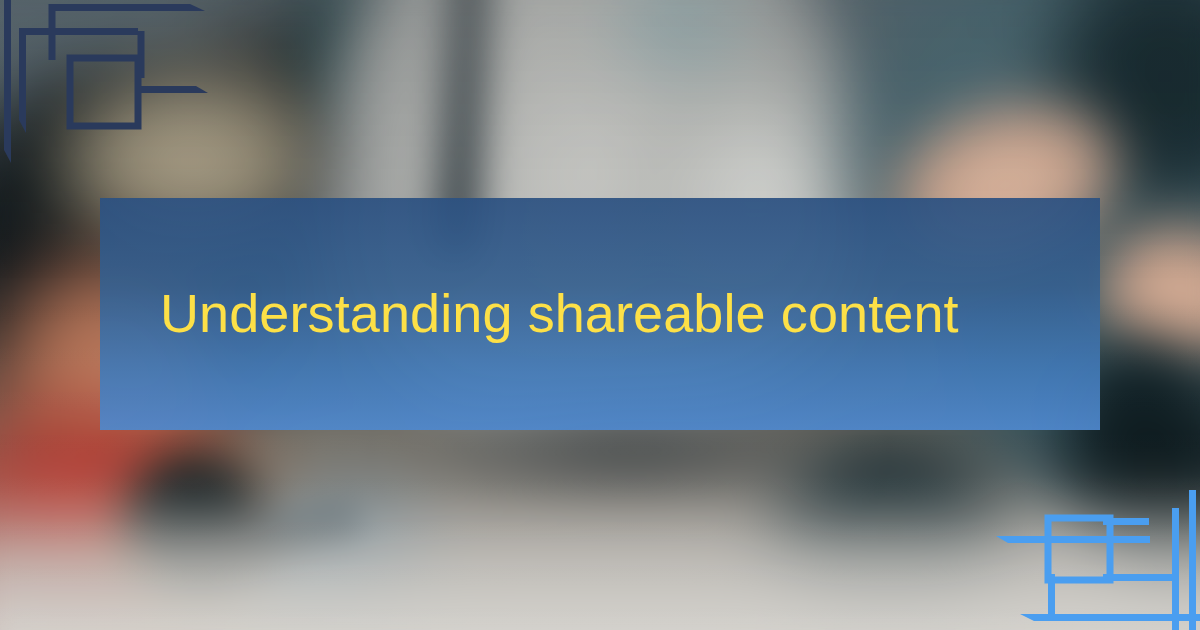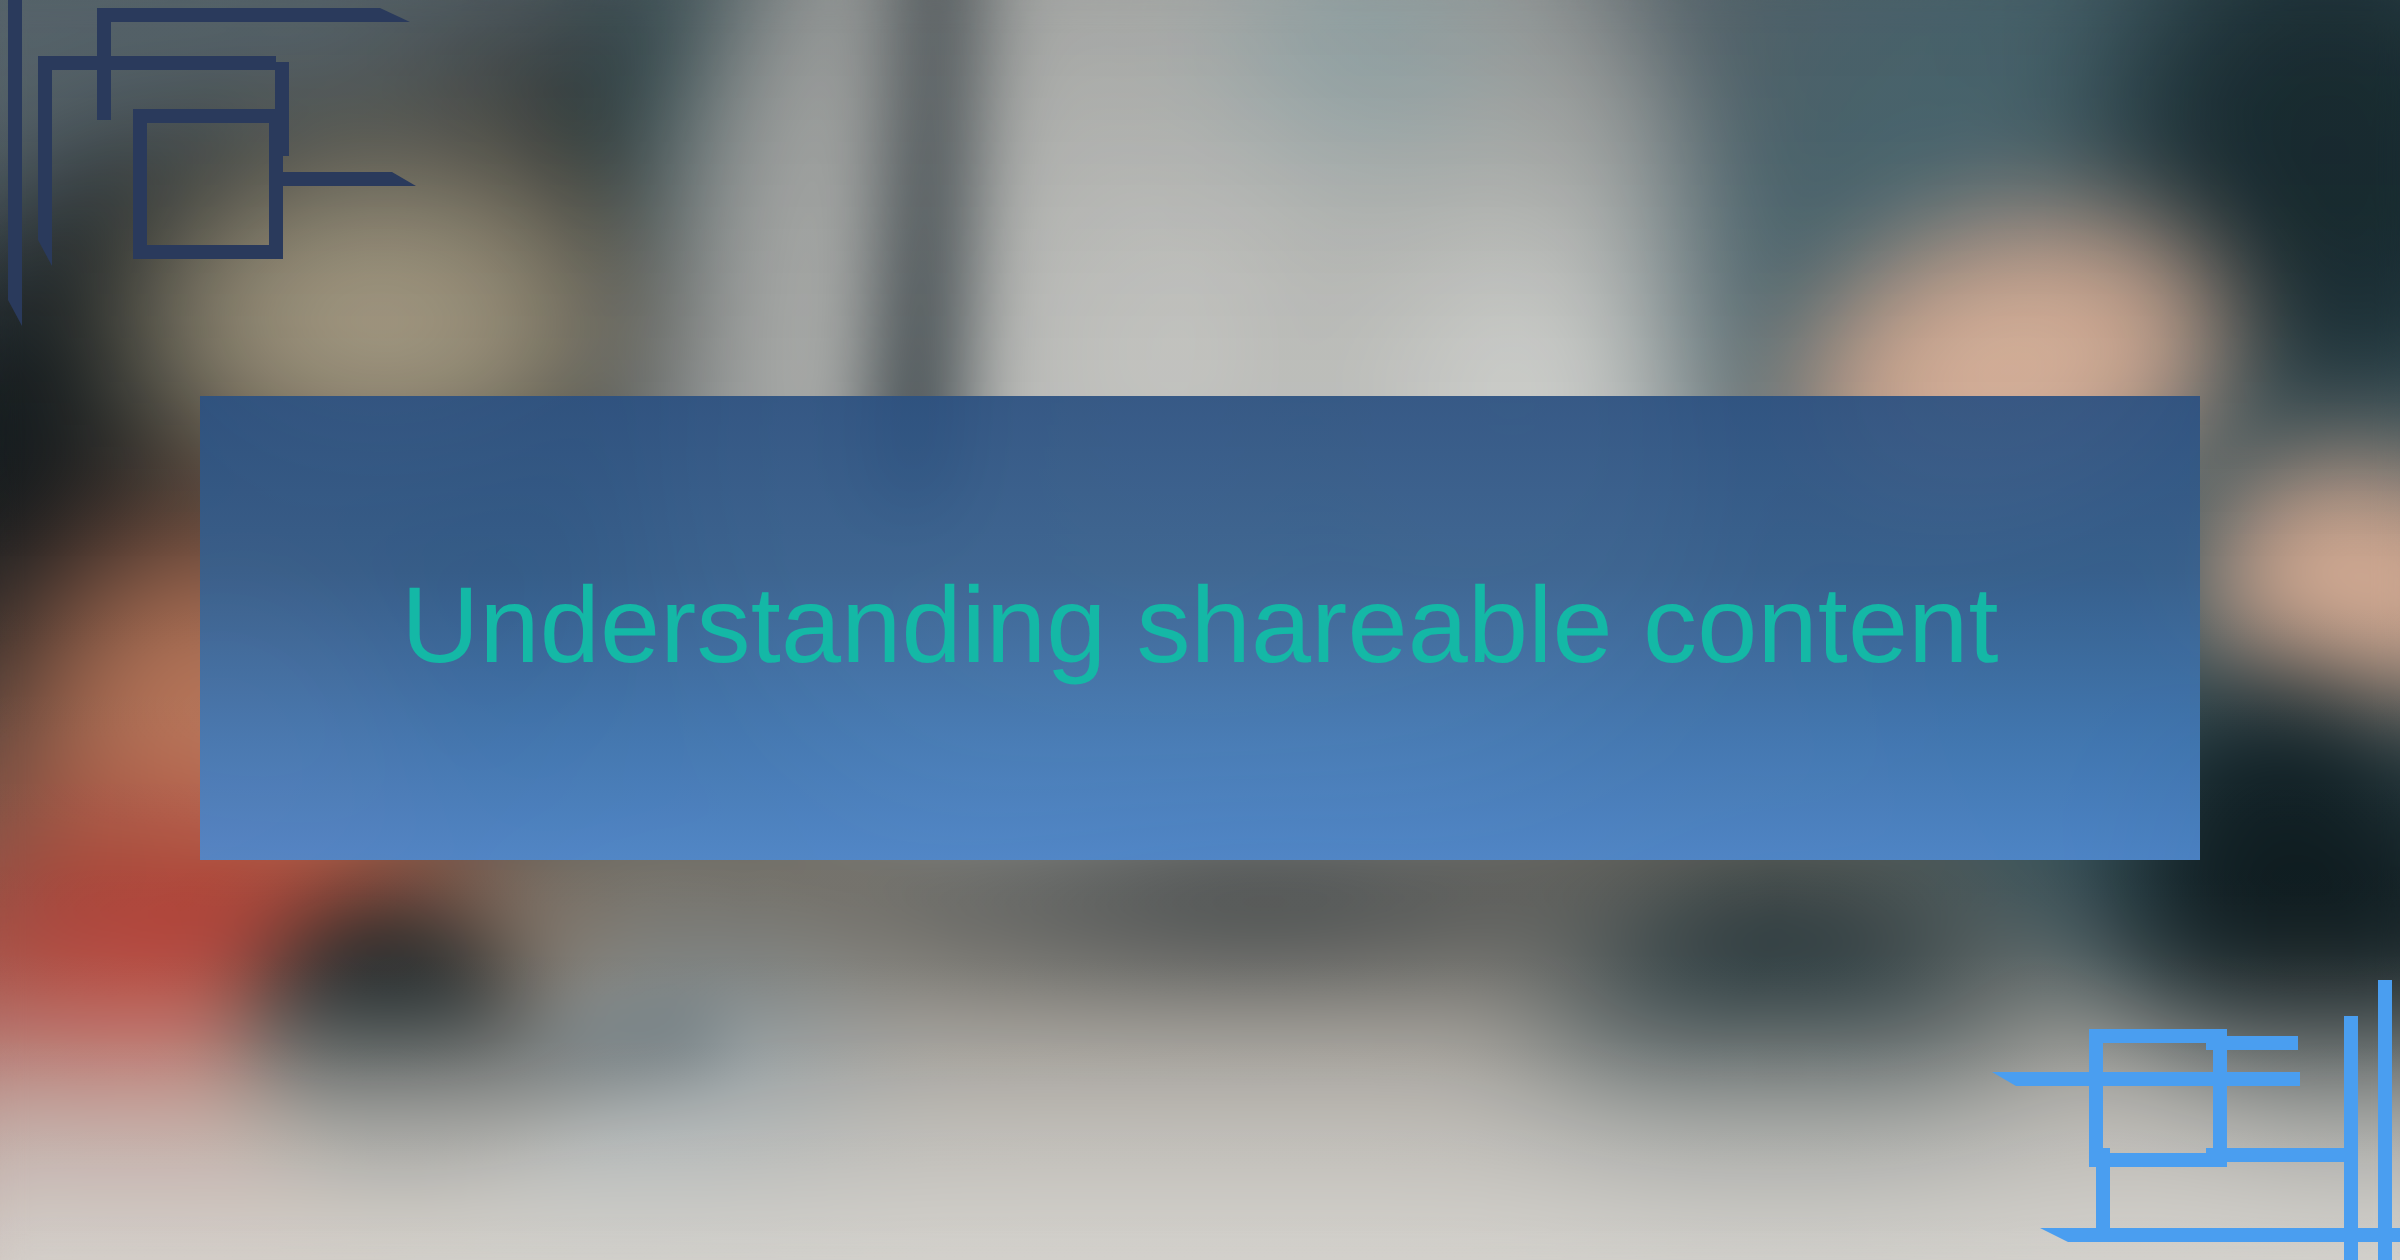--- a/index.html
+++ b/index.html
@@ -218,22 +218,22 @@
     position: absolute;
     inset: 0;
     background: linear-gradient(180deg, #2c5181 0%, #36608f 38%, #4279b6 74%, #4f88cd 100%);
     opacity: 0.93;
   }
   .title-text {
     position: relative;
     font-size: 54px;
     line-height: 1.18;
     font-weight: 400;
-    color: #14b8a6;
-    text-align: center;
+    color: #fde047;
+    text-align: left;
     letter-spacing: 0.1px;
     width: 100%;
   }
 </style>
 </head>
 <body>
 
 <div class="stage">
 
   <div class="photo">

